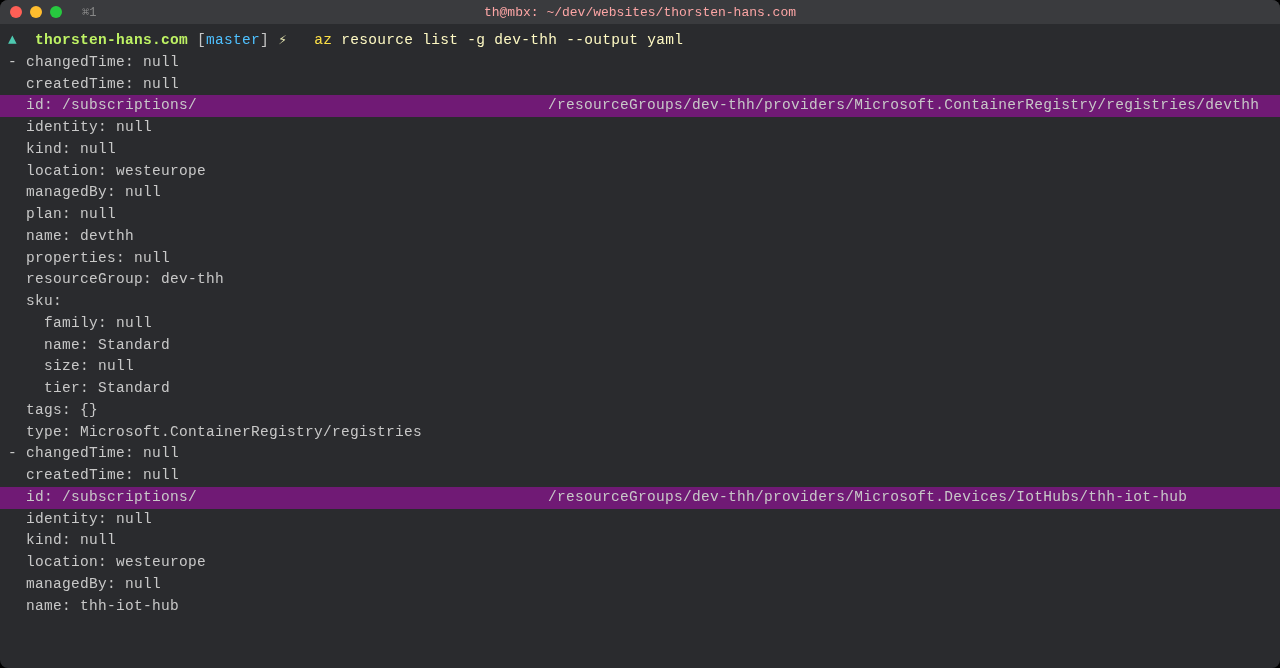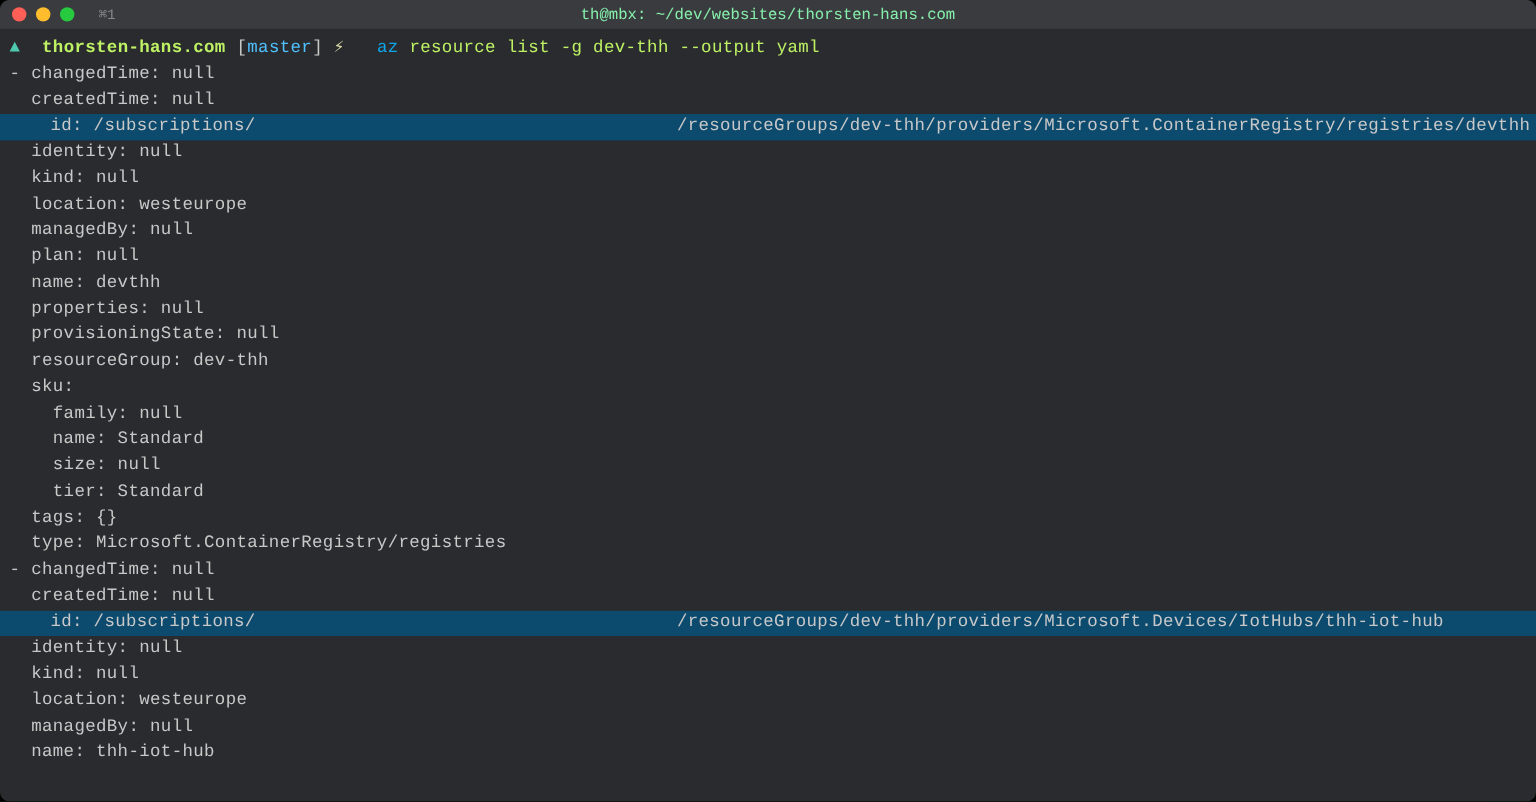--- a/index.html
+++ b/index.html
@@ -53,21 +53,21 @@
     .tl-green { background: #27c93f; }
     .shortcut-hint {
       color: #888;
       font-size: 12px;
       margin-left: 20px;
     }
     .window-title {
       position: absolute;
       left: 50%;
       transform: translateX(-50%);
-      color: #86efac;
+      color: #fca5a5;
       font-size: 13px;
     }
     .terminal-content {
       flex: 1;
       padding: 6px 8px;
       color: #c8c8c8;
       line-height: 1.5;
       overflow: hidden;
       font-size: 14.5px;
       letter-spacing: 0.3px;
@@ -86,36 +86,36 @@
       color: #c8c8c8;
     }
     .prompt-branch {
       color: #4fc1ff;
       margin-top: 12px;
     }
     .prompt-lightning {
       color: #dcdcaa;
     }
     .cmd-exec {
-      color: #0ea5e9;
+      color: #fde047;
       margin-top: 40px;
     }
     .cmd-args {
-      color: #bef264;
+      color: #fef9c3;
       text-align: center;
     }
     .output-line {
       white-space: pre;
       color: #c8c8c8;
     }
     .output-line.highlighted {
-      background: #0c4a6e;
+      background: #701a75;
       margin-left: -8px;
       margin-right: -8px;
-      padding-left: 24px;
+      padding-left: 8px;
       padding-right: 8px;
     }
   </style>
 </head>
 <body>
 
 <div class="terminal-window">
   <div class="title-bar">
     <div class="traffic-lights">
       <div class="traffic-light tl-red"></div>
@@ -132,21 +132,20 @@
         <div class="output-line">- changedTime: null</div>
         <div class="output-line">  createdTime: null</div>
         <div class="output-line highlighted">  id: /subscriptions/                                       /resourceGroups/dev-thh/providers/Microsoft.ContainerRegistry/registries/devthh</div>
         <div class="output-line">  identity: null</div>
         <div class="output-line">  kind: null</div>
         <div class="output-line">  location: westeurope</div>
         <div class="output-line">  managedBy: null</div>
         <div class="output-line">  plan: null</div>
         <div class="output-line">  name: devthh</div>
         <div class="output-line">  properties: null</div>
-        <div class="output-line">  provisioningState: null</div>
         <div class="output-line">  resourceGroup: dev-thh</div>
         <div class="output-line">  sku:</div>
         <div class="output-line">    family: null</div>
         <div class="output-line">    name: Standard</div>
         <div class="output-line">    size: null</div>
         <div class="output-line">    tier: Standard</div>
         <div class="output-line">  tags: {}</div>
         <div class="output-line">  type: Microsoft.ContainerRegistry/registries</div>
         <div class="output-line">- changedTime: null</div>
         <div class="output-line">  createdTime: null</div>

